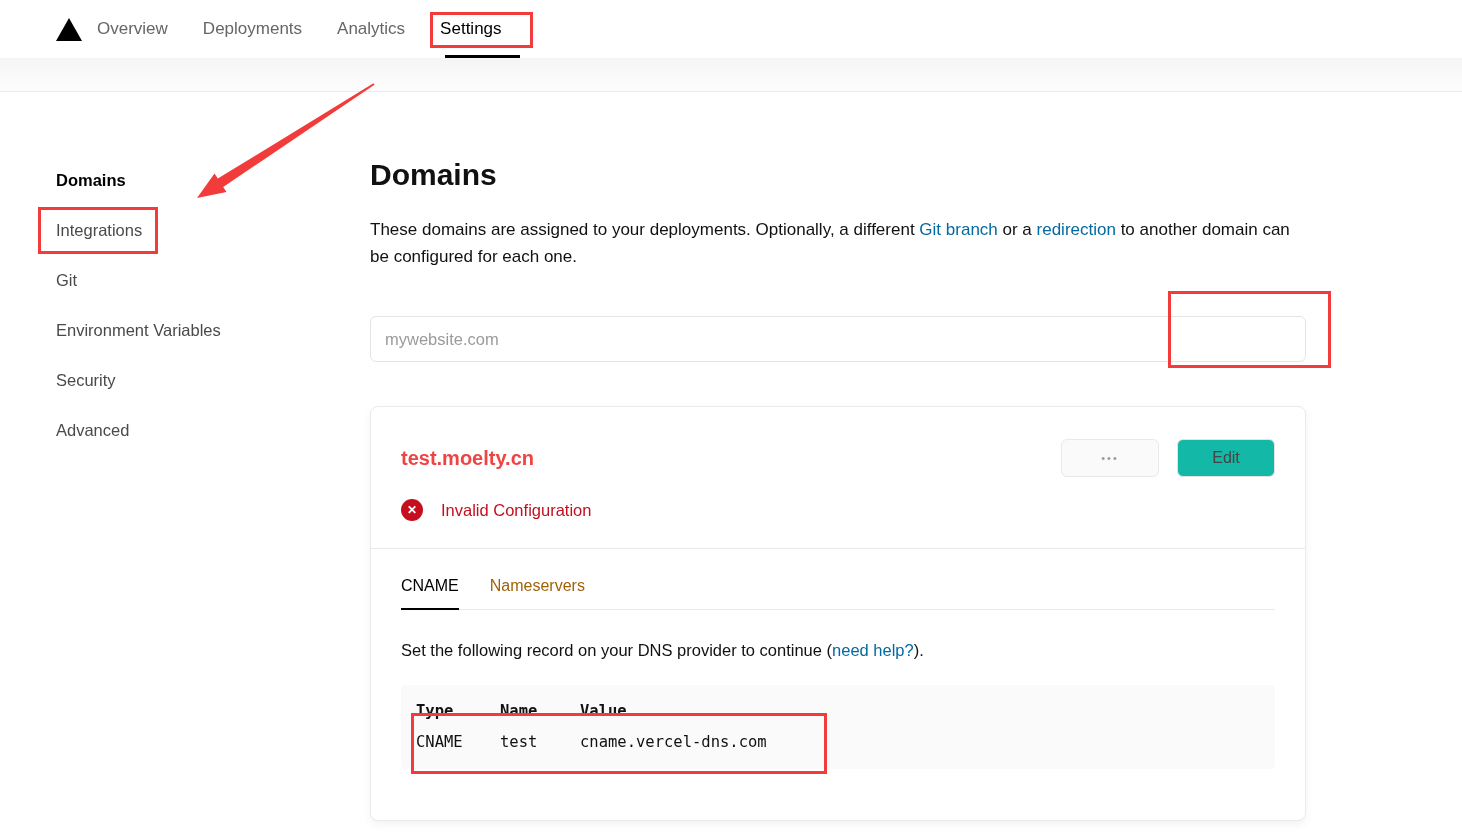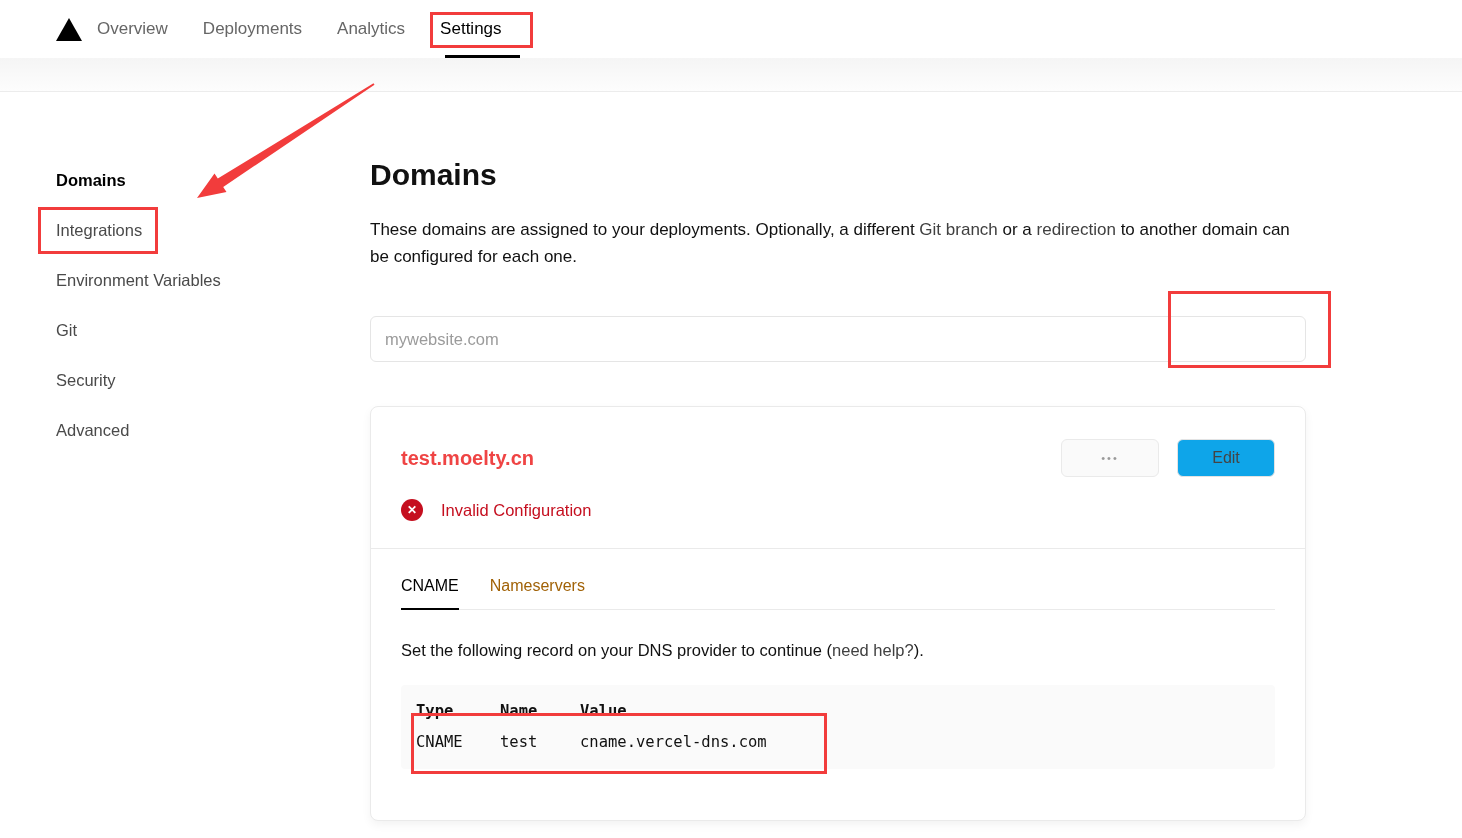--- a/index.html
+++ b/index.html
@@ -26,42 +26,42 @@
     flex-direction:column; }
   .side-item { height:50px; display:flex; align-items:center; font-size:16.5px;
     color:#4a4a4a; cursor:pointer; }
   .side-item.active { color:#000; font-weight:bold; }
 
   
   .page-title { position:absolute; left:370px; top:158px; font-size:30px; font-weight:bold;
     color:#111; }
   .page-desc { position:absolute; left:370px; top:216px; width:930px; font-size:17px;
     line-height:27px; color:#111; }
-  .inline-link { color:#404040; text-decoration:none; cursor:pointer; }
+  .inline-link { color:#0369a1; text-decoration:none; cursor:pointer; }
 
   .add-row { position:absolute; left:370px; top:316px; width:936px; display:flex; gap:22px; }
   .domain-input { flex:1; height:46px; border:1px solid #e5e5e5; border-radius:6px;
     padding:0 14px; font-size:16.5px; color:#333; outline:none; background:#fff;
     font-family:"Liberation Sans", sans-serif; }
   .domain-input::placeholder { color:#9b9b9b; }
   .add-btn { width:126px; height:46px; background:#fafafa; border:1px solid #eaeaea;
     border-radius:6px; font-size:16.5px; color:#444; cursor:pointer;
     font-family:"Liberation Sans", sans-serif; }
 
   
   .card { position:absolute; left:370px; top:406px; width:936px; height:415px;
     background:#fff; border:1px solid #eaeaea; border-radius:8px;
     box-shadow:0 4px 10px rgba(0,0,0,.05); }
   .card-header { padding:32px 30px 27px; border-bottom:1px solid #eaeaea; }
   .card-header-top { display:flex; justify-content:space-between; align-items:center; }
   .domain-name { font-size:20px; font-weight:bold; color:#ef4444; }
   .card-actions { display:flex; gap:18px; }
   .more-btn { width:98px; height:38px; background:#fafafa; border:1px solid #eaeaea;
     border-radius:6px; color:#999; font-size:11px; letter-spacing:2px; cursor:pointer; }
-  .edit-btn { width:98px; height:38px; background:#0ea5e9; border:1px solid #e3e3e3;
+  .edit-btn { width:98px; height:38px; background:#14b8a6; border:1px solid #e3e3e3;
     border-radius:6px; color:#444; font-size:16px; cursor:pointer;
     font-family:"Liberation Sans", sans-serif; }
   .status-row { display:flex; align-items:center; gap:18px; margin-top:22px; }
   .error-circle { width:22px; height:22px; border-radius:50%; background:#c50f1f;
     color:#fff; display:flex; align-items:center; justify-content:center;
     font-size:12px; font-weight:bold; flex:none; }
   .status-text { font-size:16.5px; color:#c50f1f; }
 
   .card-body { padding:0 30px; }
   .tabs { display:flex; gap:31px; padding-top:28px; border-bottom:1px solid #eaeaea; }
@@ -101,22 +101,22 @@
     <a class="nav-link active">Settings</a>
   </div>
   <div class="settings-underline"></div>
 </nav>
 
 <div class="subheader"></div>
 
 <aside class="sidebar">
   <div class="side-item active">Domains</div>
   <div class="side-item">Integrations</div>
+  <div class="side-item">Git</div>
   <div class="side-item">Environment Variables</div>
-  <div class="side-item">Git</div>
   <div class="side-item">Security</div>
   <div class="side-item">Advanced</div>
 </aside>
 
 <h1 class="page-title">Domains</h1>
 
 <p class="page-desc"><span>These domains are assigned to your deployments. Optionally, a different </span><a class="inline-link">Git branch</a><span> or a </span><a class="inline-link">redirection</a><span> to another domain can be configured for each one.</span></p>
 
 <div class="add-row">
   <input class="domain-input" type="text" placeholder="mywebsite.com" style="">

